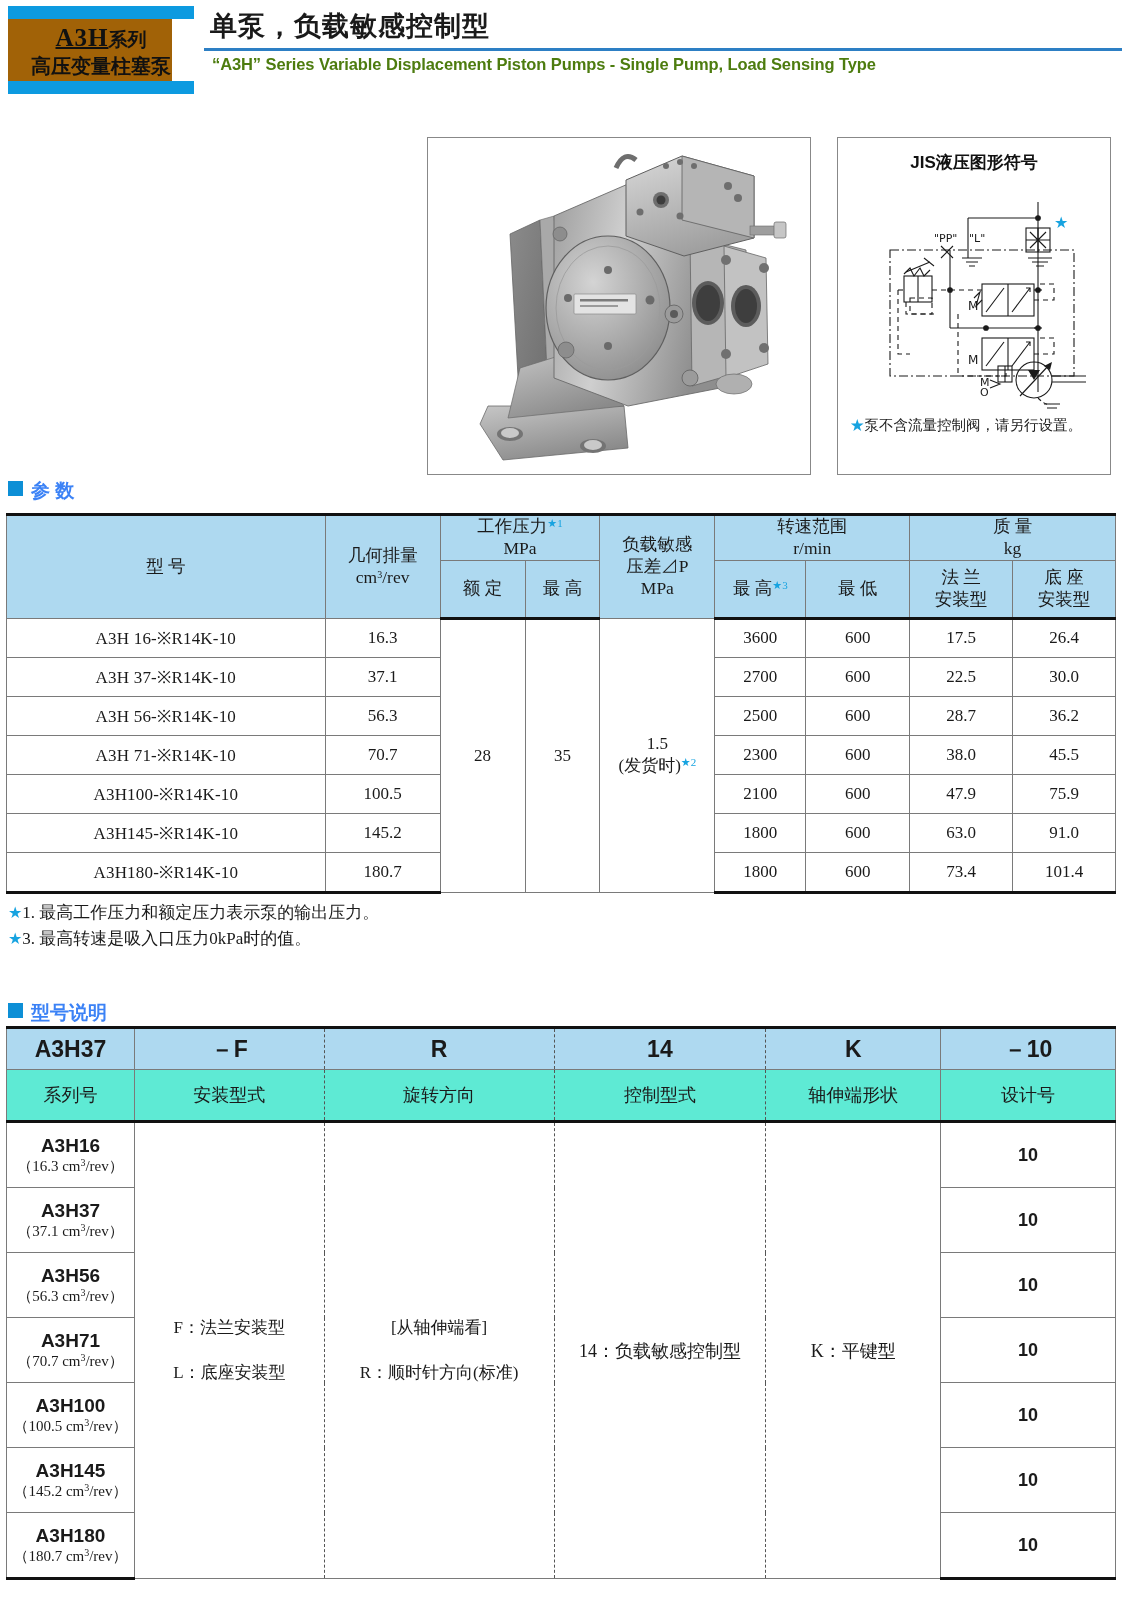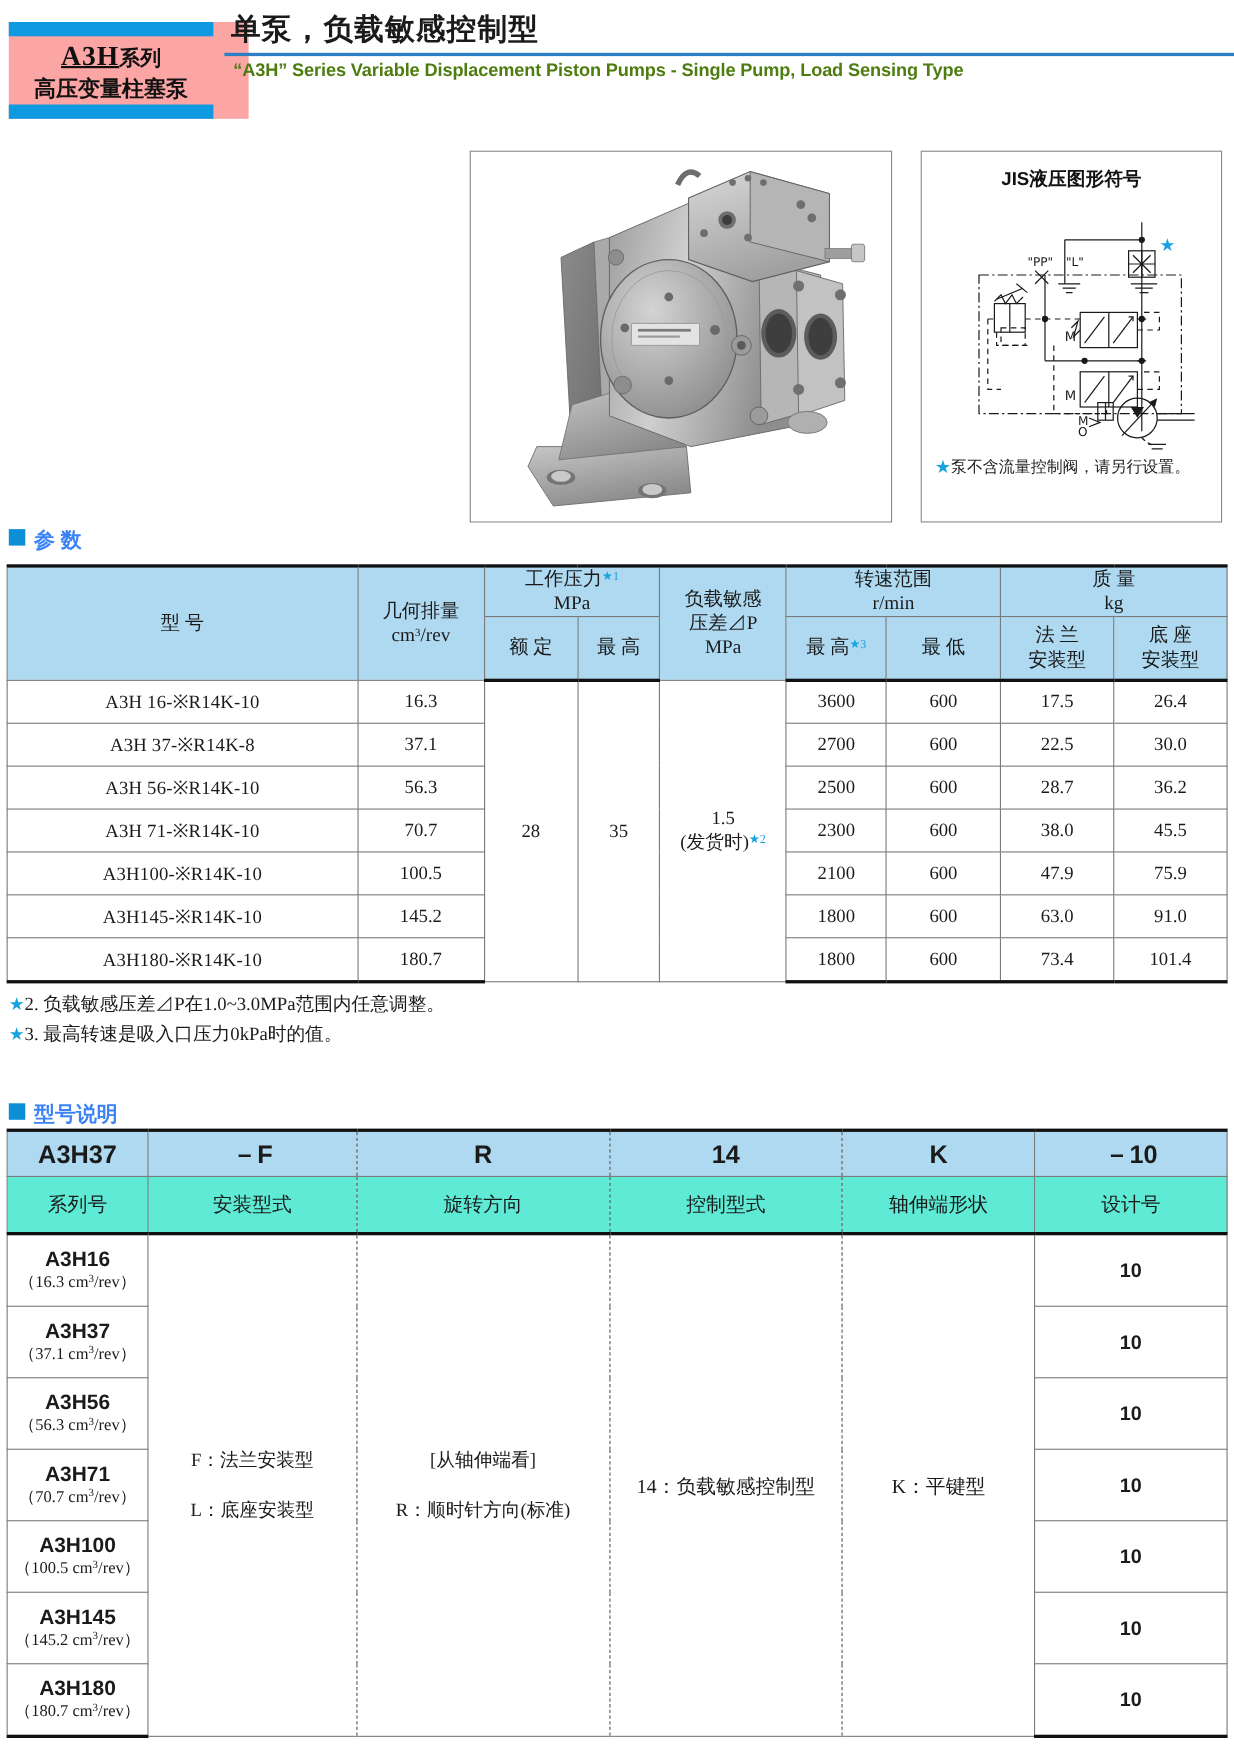--- a/index.html
+++ b/index.html
@@ -17,24 +17,24 @@
   }
 
   
   .header {
     position: relative;
     height: 100px;
   }
   .logo-block {
     position: absolute;
     left: 8px;
-    top: 20px;
-    width: 218px;
+    top: 6px;
+    width: 164px;
     height: 88px;
-    background: #fca5a5;
+    background: #a16207;
   }
   .logo-bar-top {
     position: absolute;
     left: 0; top: 0;
     width: 186px; height: 13px;
     background: #0d9ae0;
   }
   .logo-bar-bottom {
     position: absolute;
     left: 0; bottom: 0;
@@ -514,21 +514,21 @@
       <td rowspan="7">
         <div>1.5</div>
         <div><span>(发货时)</span><span class="sup-star">★2</span></div>
       </td>
       <td>3600</td>
       <td>600</td>
       <td>17.5</td>
       <td>26.4</td>
     </tr>
     <tr>
-      <td class="model" style="height:38px">A3H 37-※R14K-8</td>
+      <td class="model" style="height:38px">A3H 37-※R14K-10</td>
       <td>37.1</td>
       <td>2700</td>
       <td>600</td>
       <td>22.5</td>
       <td>30.0</td>
     </tr>
     <tr>
       <td class="model" style="height:38px">A3H 56-※R14K-10</td>
       <td>56.3</td>
       <td>2500</td>
@@ -566,21 +566,21 @@
       <td>1800</td>
       <td>600</td>
       <td>73.4</td>
       <td>101.4</td>
     </tr>
   </tbody>
 </table>
 
 <div class="notes">
   <div>
-    <span class="star">★</span><span>2.</span>&nbsp;<span>负载敏感压差⊿P在1.0~3.0MPa范围内任意调整。</span>
+    <span class="star">★</span><span>1.</span>&nbsp;<span>最高工作压力和额定压力表示泵的输出压力。</span>
   </div>
   <div>
     <span class="star">★</span><span>3.</span>&nbsp;<span>最高转速是吸入口压力0kPa时的值。</span>
   </div>
 </div>
 
 <div class="sec-head" style="left:8px; top:1000px;">
   <span class="sq"></span><span>型号说明</span>
 </div>
 

